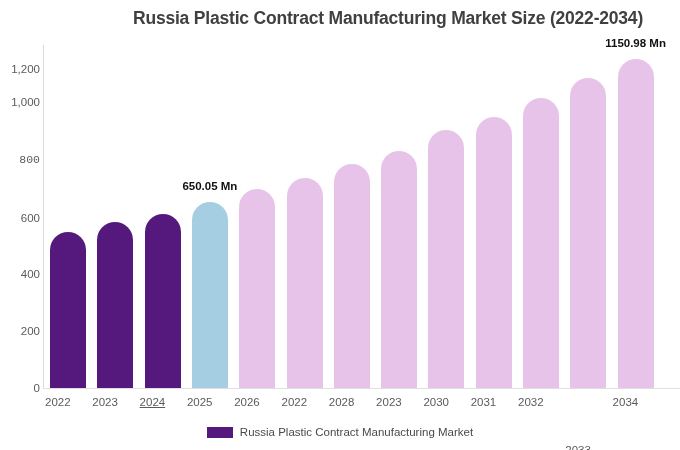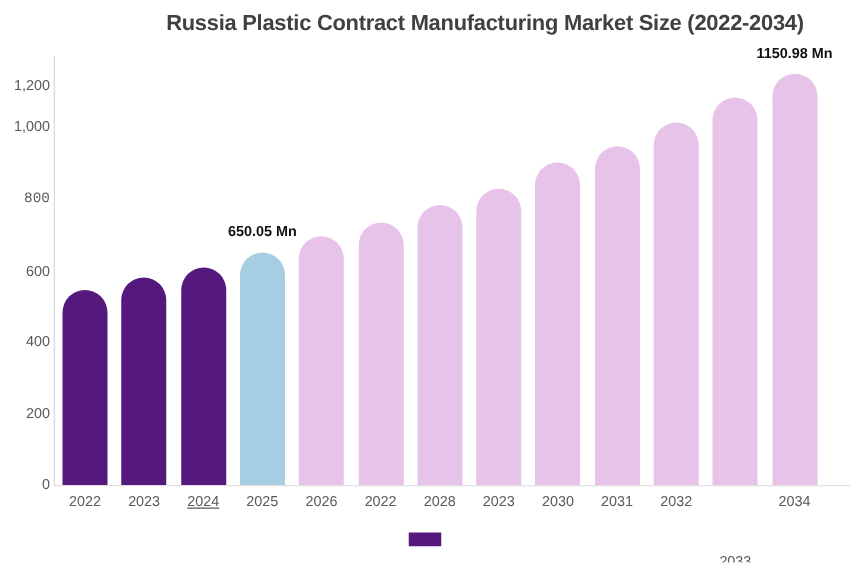--- a/index.html
+++ b/index.html
@@ -72,21 +72,20 @@
     position: absolute;
     width: 36px;
     border-top-left-radius: 18px;
     border-top-right-radius: 18px;
   }
   
   .x-tick {
     position: absolute;
     top: 396px;
     width: 46px;
-    text-align: center;
     font-size: 11.5px;
     color: #5a5a5a;
     white-space: nowrap;
   }
   
   .data-label {
     position: absolute;
     font-size: 11.5px;
     font-weight: bold;
     color: #111111;
@@ -165,15 +164,16 @@
       <div class="x-tick" style="left: 565.3px; margin-top: 48px;">2033</div>
       <div class="x-tick" style="left: 612.6px;">2034</div>
     </div>
   <div id="labels-layer">
       <div class="data-label" style="width: 120px; left: 149.9px; top: 180.194px;">650.05 Mn</div>
       <div class="data-label" style="width: 120px; left: 575.6px; top: 37.0115px;">1150.98 Mn</div>
     </div>
 
   <div id="legend">
     <div id="legend-swatch" style="background: rgb(85, 24, 125);"></div>
+    <div id="legend-label">Russia Plastic Contract Manufacturing Market</div>
   </div>
 
 </div>
 
 </body></html>

